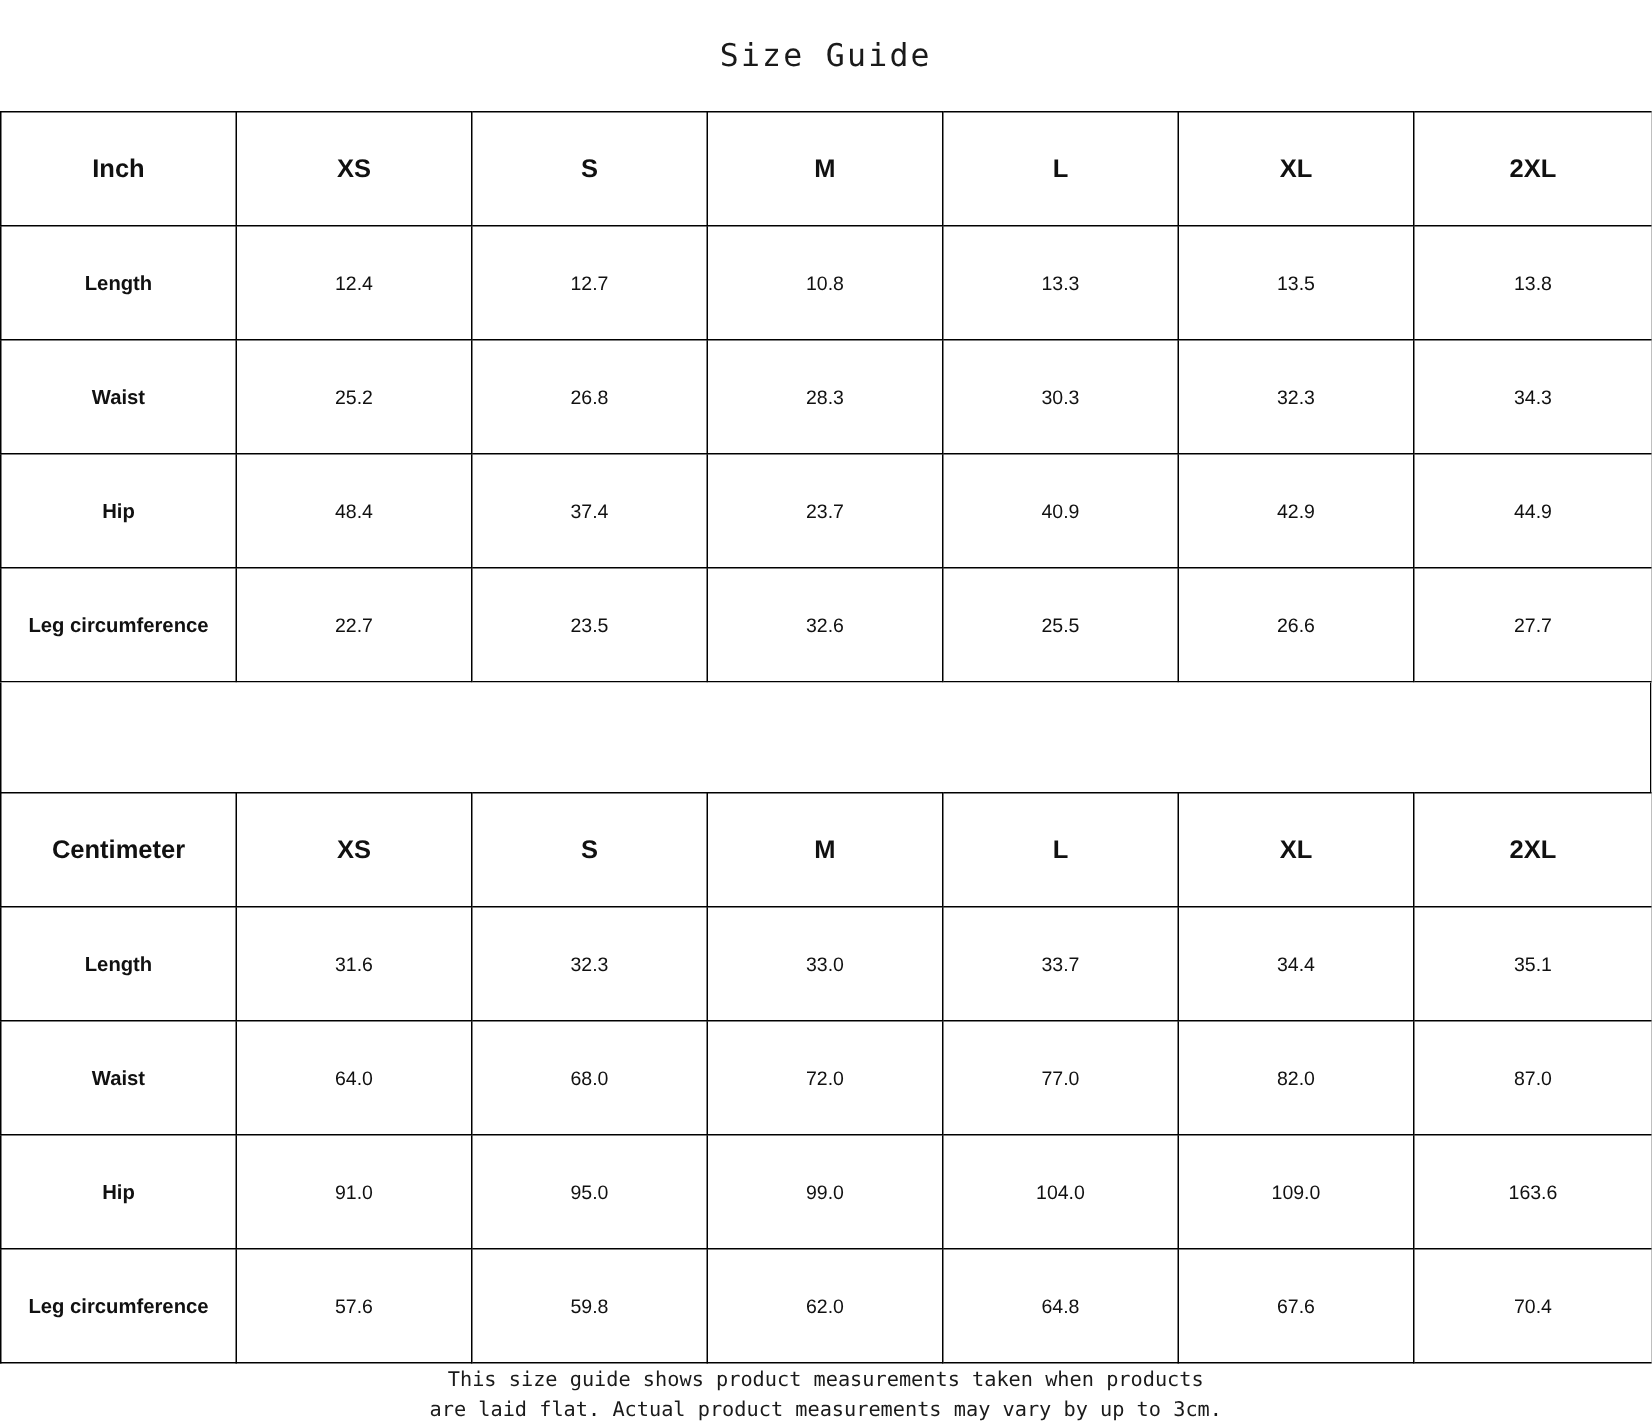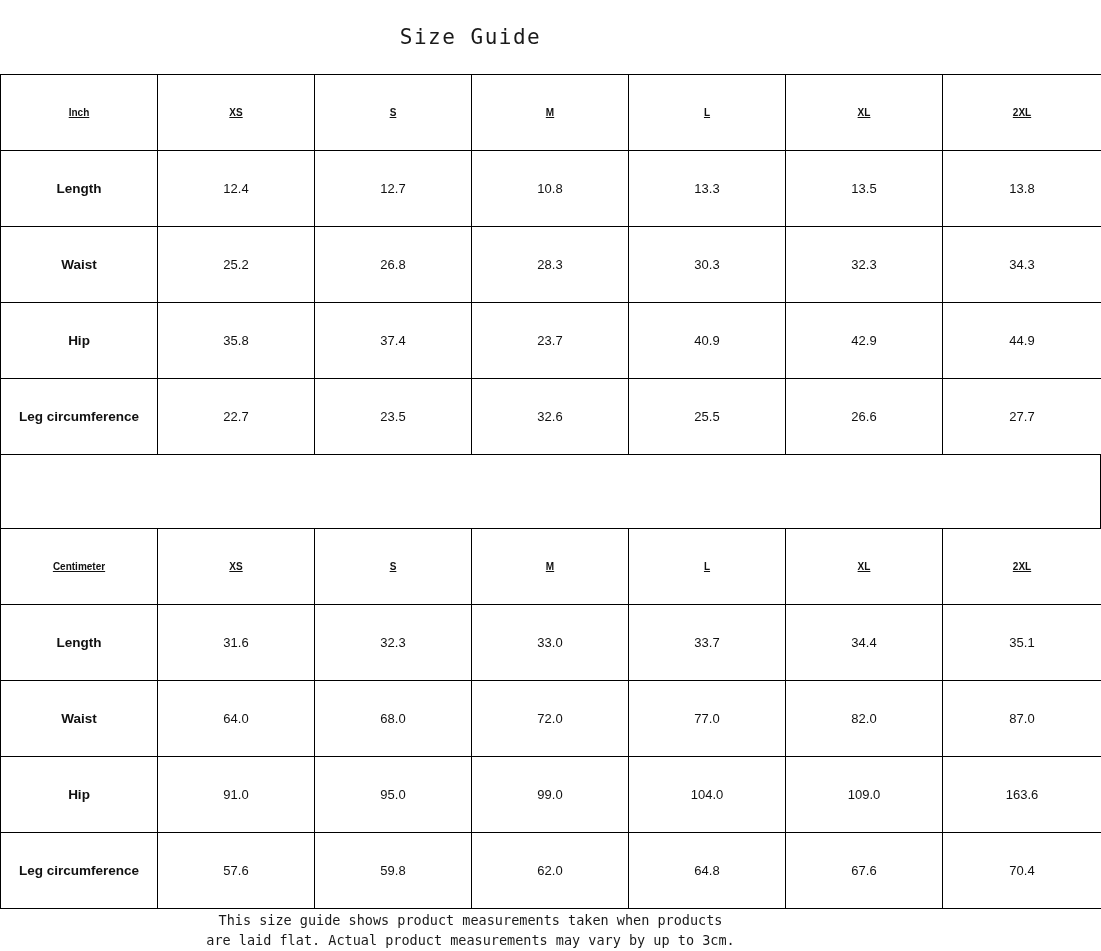--- a/index.html
+++ b/index.html
@@ -8,21 +8,21 @@
     background: #ffffff;
   }
   body {
     width: 1101px;
     height: 951px;
     font-family: "Liberation Sans", sans-serif;
     color: #111111;
     overflow: hidden;
   }
   .page {
-    width: 941px;
+    width: 1101px;
     height: 951px;
     position: relative;
     box-sizing: border-box;
     display: flex;
     flex-direction: column;
   }
   .guide-title {
     height: 74px;
     display: flex;
     align-items: center;
@@ -44,22 +44,21 @@
     vertical-align: middle;
     font-size: 13px;
     color: #111111;
   }
   table.size-table td.label-col {
     font-weight: bold;
     font-size: 13.5px;
   }
   table.size-table td.header-cell {
     font-weight: bold;
-    font-size: 10px;
-    text-decoration: underline;
+    font-size: 17px;
   }
   table.size-table tr.head-row td {
     height: 73px;
   }
   table.size-table tr.data-row td {
     height: 73px;
     margin-top: 25px;
   }
   col.c0 { width: 157px; }
   col.c1 { width: 157px; }
@@ -131,21 +130,21 @@
         <td class="label-col">Waist</td>
         <td>25.2</td>
         <td>26.8</td>
         <td>28.3</td>
         <td>30.3</td>
         <td>32.3</td>
         <td>34.3</td>
       </tr>
       <tr class="data-row">
         <td class="label-col">Hip</td>
-        <td>35.8</td>
+        <td>48.4</td>
         <td>37.4</td>
         <td>23.7</td>
         <td>40.9</td>
         <td>42.9</td>
         <td>44.9</td>
       </tr>
       <tr class="data-row">
         <td class="label-col">Leg circumference</td>
         <td>22.7</td>
         <td>23.5</td>

